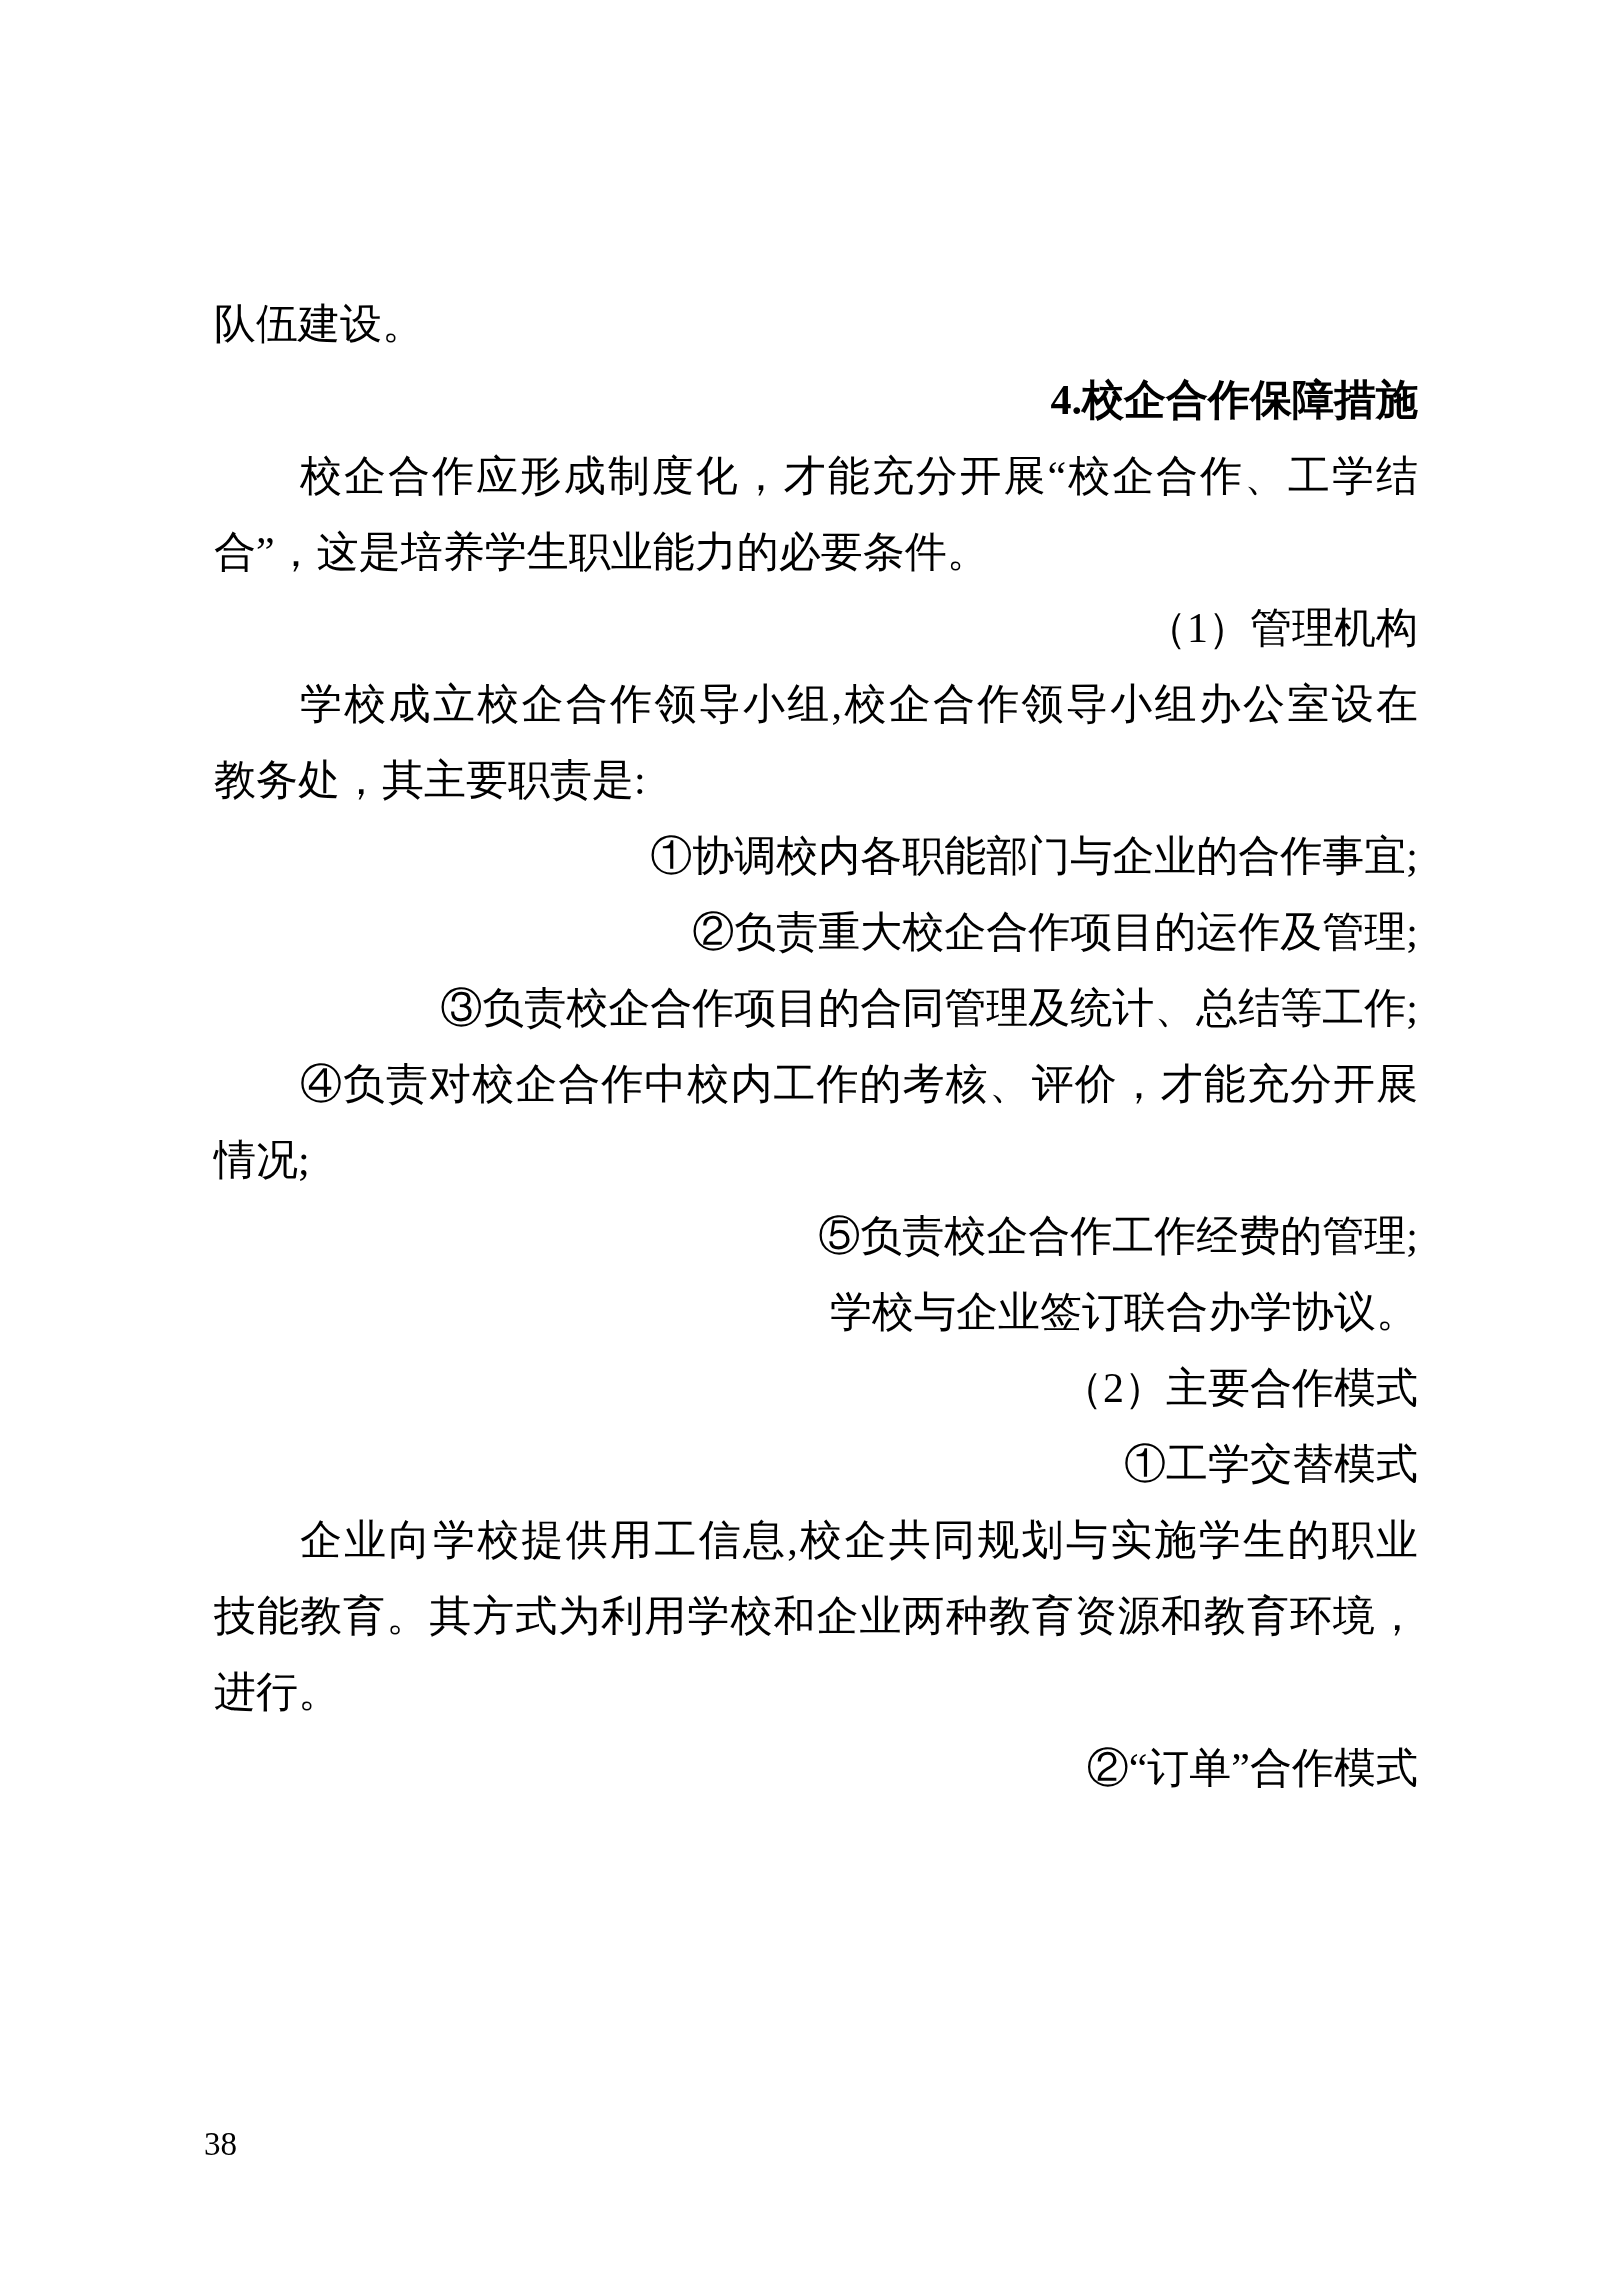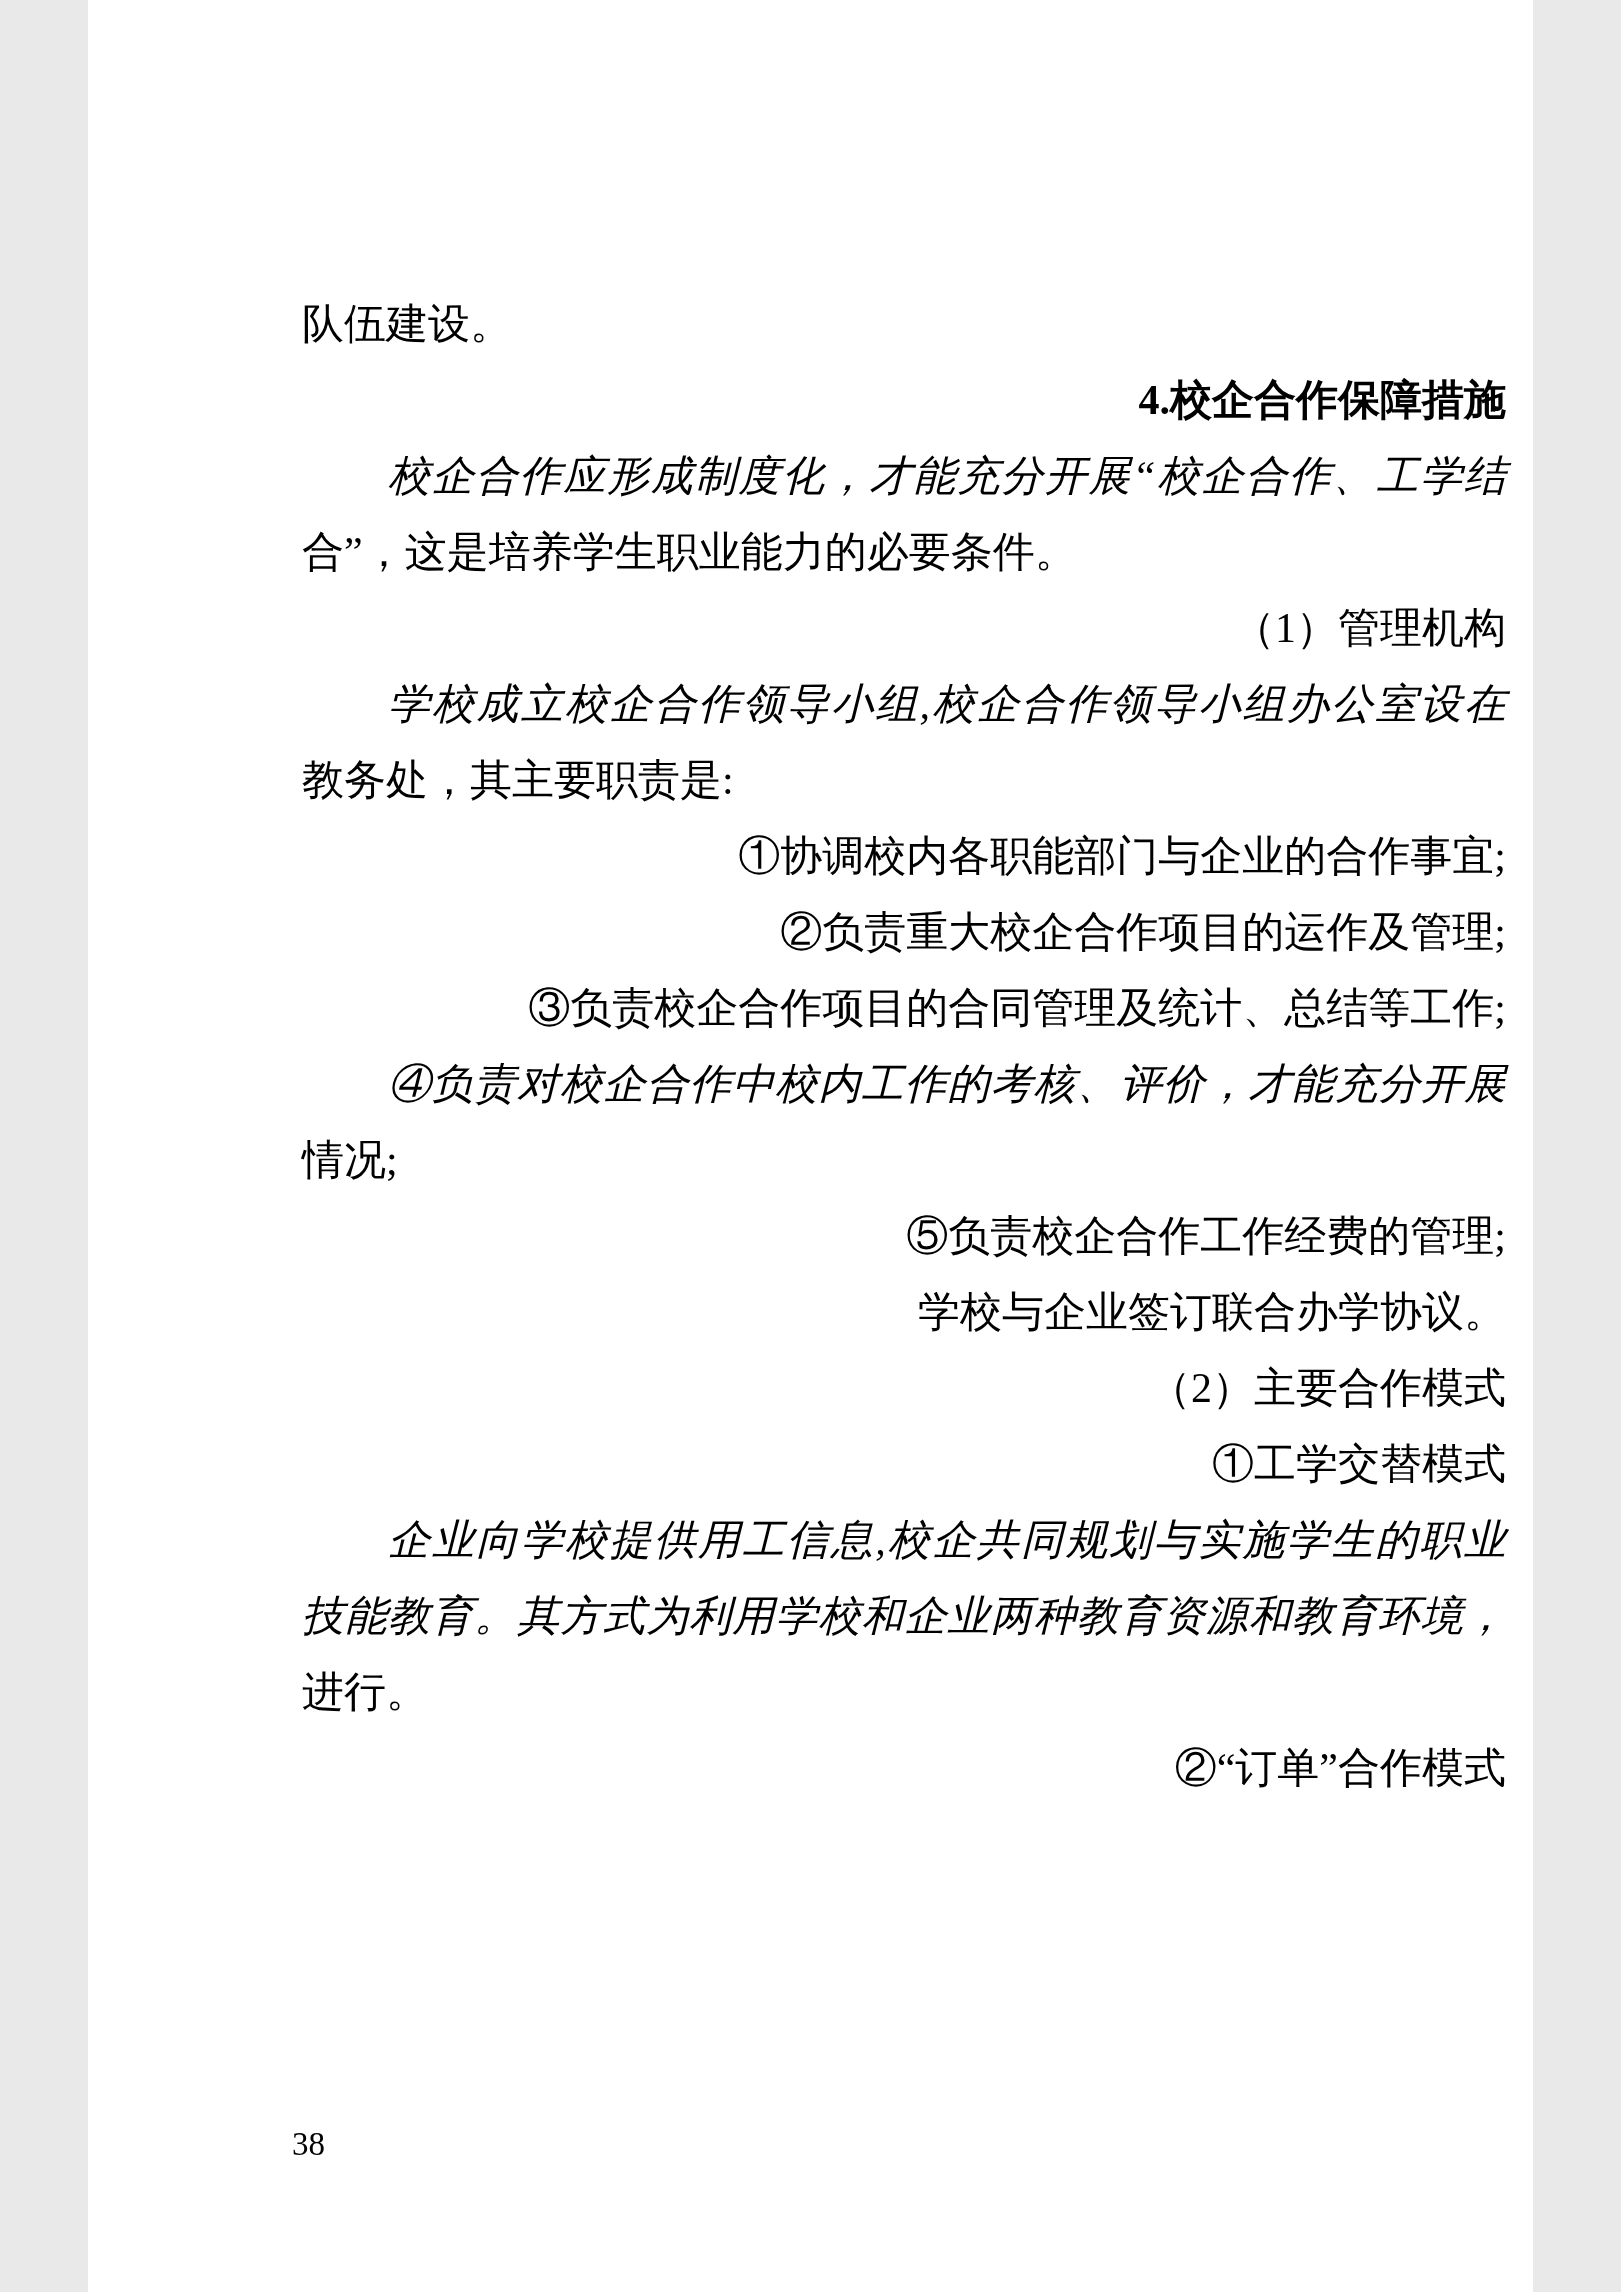--- a/index.html
+++ b/index.html
@@ -2,21 +2,21 @@
 <html><head>
 <meta charset="utf-8">
 <style>
   html, body {
     margin: 0;
     padding: 0;
     background: #e9e9e9;
   }
   .page {
     position: relative;
-    width: 1445px;
+    width: 1621px;
     height: 2293px;
     margin: 0 auto;
     background: #ffffff;
     overflow: hidden;
     font-family: "Liberation Serif", "DejaVu Serif", serif;
     color: #000000;
   }
   .doc-body {
     position: absolute;
     left: 214px;
@@ -31,21 +31,20 @@
   }
   .line.indent {
     padding-left: 86px;
     text-align: right;
   }
   .line.just {
     white-space: normal;
     text-align: justify;
     text-align-last: justify;
     text-justify: inter-character;
-    font-style: italic;
   }
   .line.bold {
     font-weight: bold;
   }
   .page-number {
     position: absolute;
     left: 204px;
     top: 2125px;
     font-size: 33px;
     line-height: 39px;

